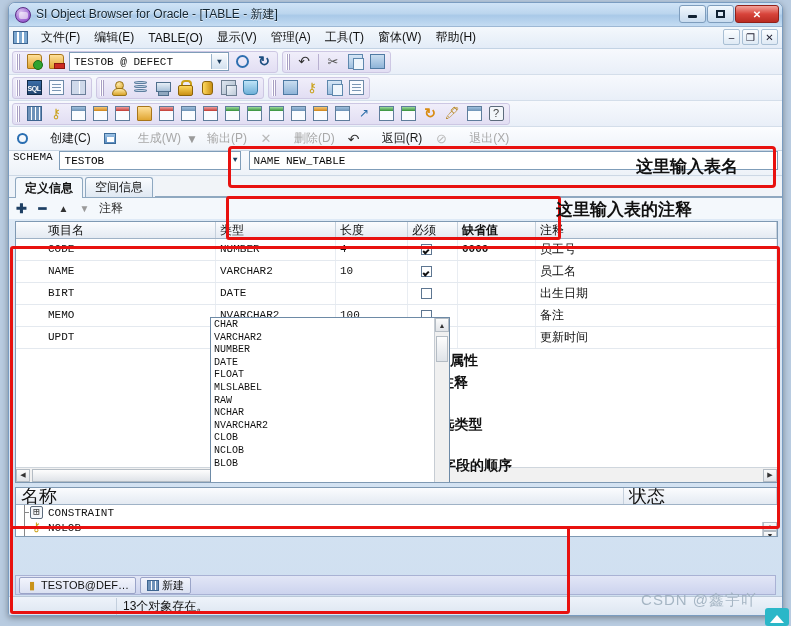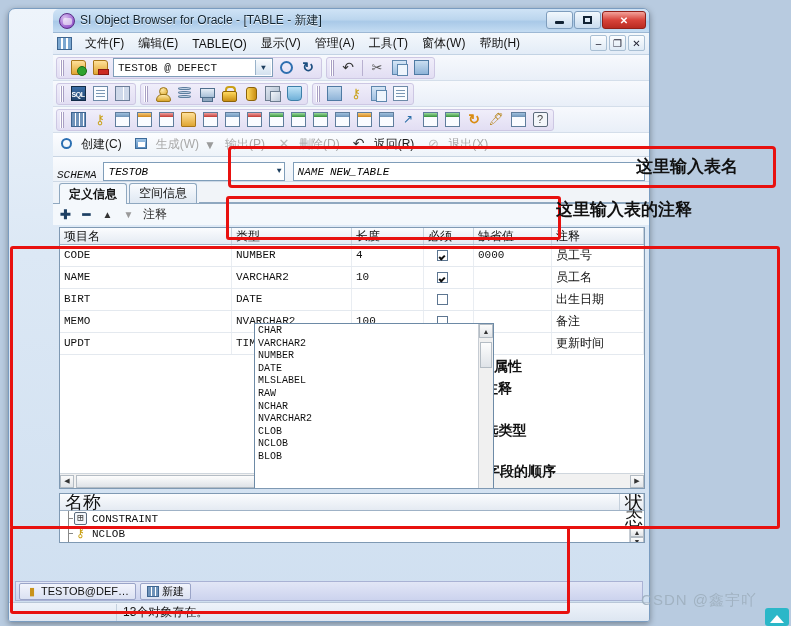--- a/index.html
+++ b/index.html
@@ -8,27 +8,26 @@
     width:791px; height:626px;
     font-family:"Liberation Sans", sans-serif;
     font-size:12px;
     background:#b8cbe0;
     overflow:hidden;
     position:relative;
   }
 
   
   #app-window{
-    position:absolute; left:8px; top:8px; width:642px; height:614px;
+    position:absolute; left:8px; top:2px; width:775px; height:614px;
     background:linear-gradient(180deg,#eef4fb 0%,#dce8f5 40%,#cfdff0 100%);
     border:1px solid #7a9cc0;
     border-radius:7px 7px 3px 3px;
     box-shadow:0 2px 6px rgba(0,0,0,.35);
     overflow:hidden;
-    padding-left:44px;
   }
 
   
   #title-bar{
     height:24px; position:relative;
     background:linear-gradient(180deg,#cfe3f6 0%,#bcd6ee 45%,#a9c9e8 55%,#c4dcf2 100%);
     border-bottom:1px solid #9db8d4;
     border-radius:6px 6px 0 0;
     display:flex; align-items:center;
   }
@@ -164,35 +163,34 @@
     font-size:8px;color:#1c3e5e;
   }
 
   
   #action-bar{
     height:24px;display:flex;align-items:center;padding-left:6px;
     background:linear-gradient(180deg,#fcfdff,#eef3f9);
     border-bottom:1px solid #c9d5e3;
   }
   .act{
-    display:flex;align-items:flex-start;gap:8px;margin-right:12px;
+    display:flex;align-items:center;gap:21px;margin-right:12px;
     font-size:12px;color:#1a1a1a;white-space:nowrap;
   }
   .act.dim{ color:#a8a8a8; }
   .act .a-ic{ width:14px;height:14px;display:flex;align-items:center;justify-content:center;font-size:12px; }
   .ring{width:11px;height:11px;border:2px solid #2b6fb2;border-radius:50%;}
   .sq{width:12px;height:11px;background:linear-gradient(180deg,#9dc3e6,#5a8cc0);border:1px solid #3c6b99;position:relative;}
   .sq::after{content:"";position:absolute;left:2px;top:3px;width:7px;height:5px;background:#fff;}
 
   
   #schema-row{
-    height:25px;display:flex;align-items:flex-end;padding:0 4px;
+    height:25px;display:flex;align-items:flex-start;padding:0 4px;
     background:linear-gradient(180deg,#f9fbfe,#edf2f8);
     border-bottom:1px solid #cdd8e5;
-    font-style:italic;
   }
   .lbl{ font-family:"Liberation Mono",monospace;font-size:11px;color:#111;margin-right:6px;}
   #schema-combo{
     width:182px;height:19px;background:#fff;border:1px solid #7f9db9;
     display:flex;align-items:center;padding-left:5px;position:relative;
     font-family:"Liberation Mono",monospace;font-size:11px;
   }
   #schema-combo .cb-arrow{
     position:absolute;right:2px;top:3px;font-size:8px;color:#1c3e5e;
   }
@@ -248,22 +246,22 @@
     font-size:12px;color:#111;padding-left:4px;line-height:16px;
     border-right:1px solid #c5d0dc;white-space:nowrap;overflow:hidden;
   }
   .row{ display:flex;height:22px;border-bottom:1px solid #e4e9ef; }
   .row div{
     font-family:"Liberation Mono",monospace;font-size:11px;color:#111;
     padding-left:4px;line-height:21px;border-right:1px solid #e9edf2;
     white-space:nowrap;overflow:hidden;
   }
   .row div.cjk{ font-family:"Liberation Sans",sans-serif;font-size:12px; }
-  .c-name{ width:172px; } .c-type{ width:120px; } .c-len{ width:72px; }
-  .c-req{ width:50px; } .c-def{ width:78px; } .c-rem{ flex:1; }
+  .c-name{ width:172px;margin-left:28px; } .c-type{ width:120px; } .c-len{ width:72px; }
+  .c-req{ width:50px; } .c-def{ width:78px;font-weight:bold; } .c-rem{ flex:1; }
   .chk{
     width:11px;height:11px;border:1px solid #5d7691;background:#fff;
     display:inline-block;position:relative;margin-top:5px;margin-left:9px;
   }
   .chk.on::after{
     content:"";position:absolute;left:1px;top:4px;width:4px;height:2px;
     border-left:2px solid #111;border-bottom:2px solid #111;
     transform:rotate(-45deg);
   }
   .row .c-req{ line-height:normal; }
@@ -715,20 +713,21 @@
     <div class="anno" style="left:298px;top:152px">包括必须，默认值，注释</div>
     <div class="anno" style="left:276px;top:194px">下拉框列出所有oracle可选类型</div>
     <div class="anno" style="left:258px;top:235px">左上方的箭头，方便移动各字段的顺序</div>
 
     <div id="type-dropdown">
       <div id="type-list">
         <div class="opt">CHAR</div>
         <div class="opt">VARCHAR2</div>
         <div class="opt">NUMBER</div>
         <div class="opt">DATE</div>
+        <div class="opt">FLOAT</div>
         <div class="opt">MLSLABEL</div>
         <div class="opt">RAW</div>
         <div class="opt">NCHAR</div>
         <div class="opt">NVARCHAR2</div>
         <div class="opt">CLOB</div>
         <div class="opt">NCLOB</div>
         <div class="opt">BLOB</div>
 
       </div>
       <div id="type-scroll">

